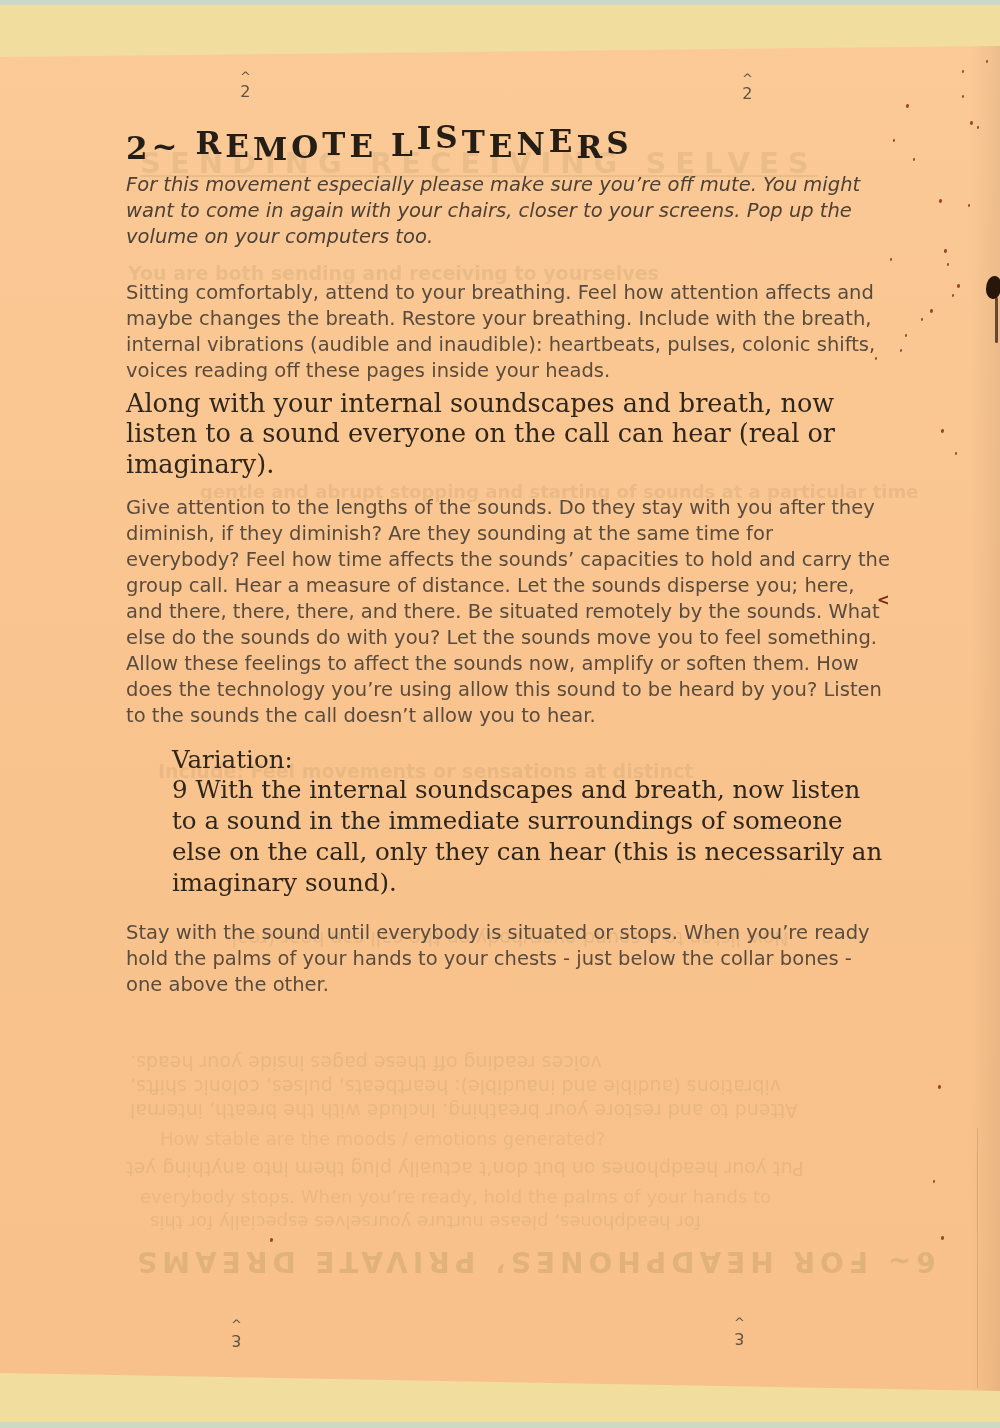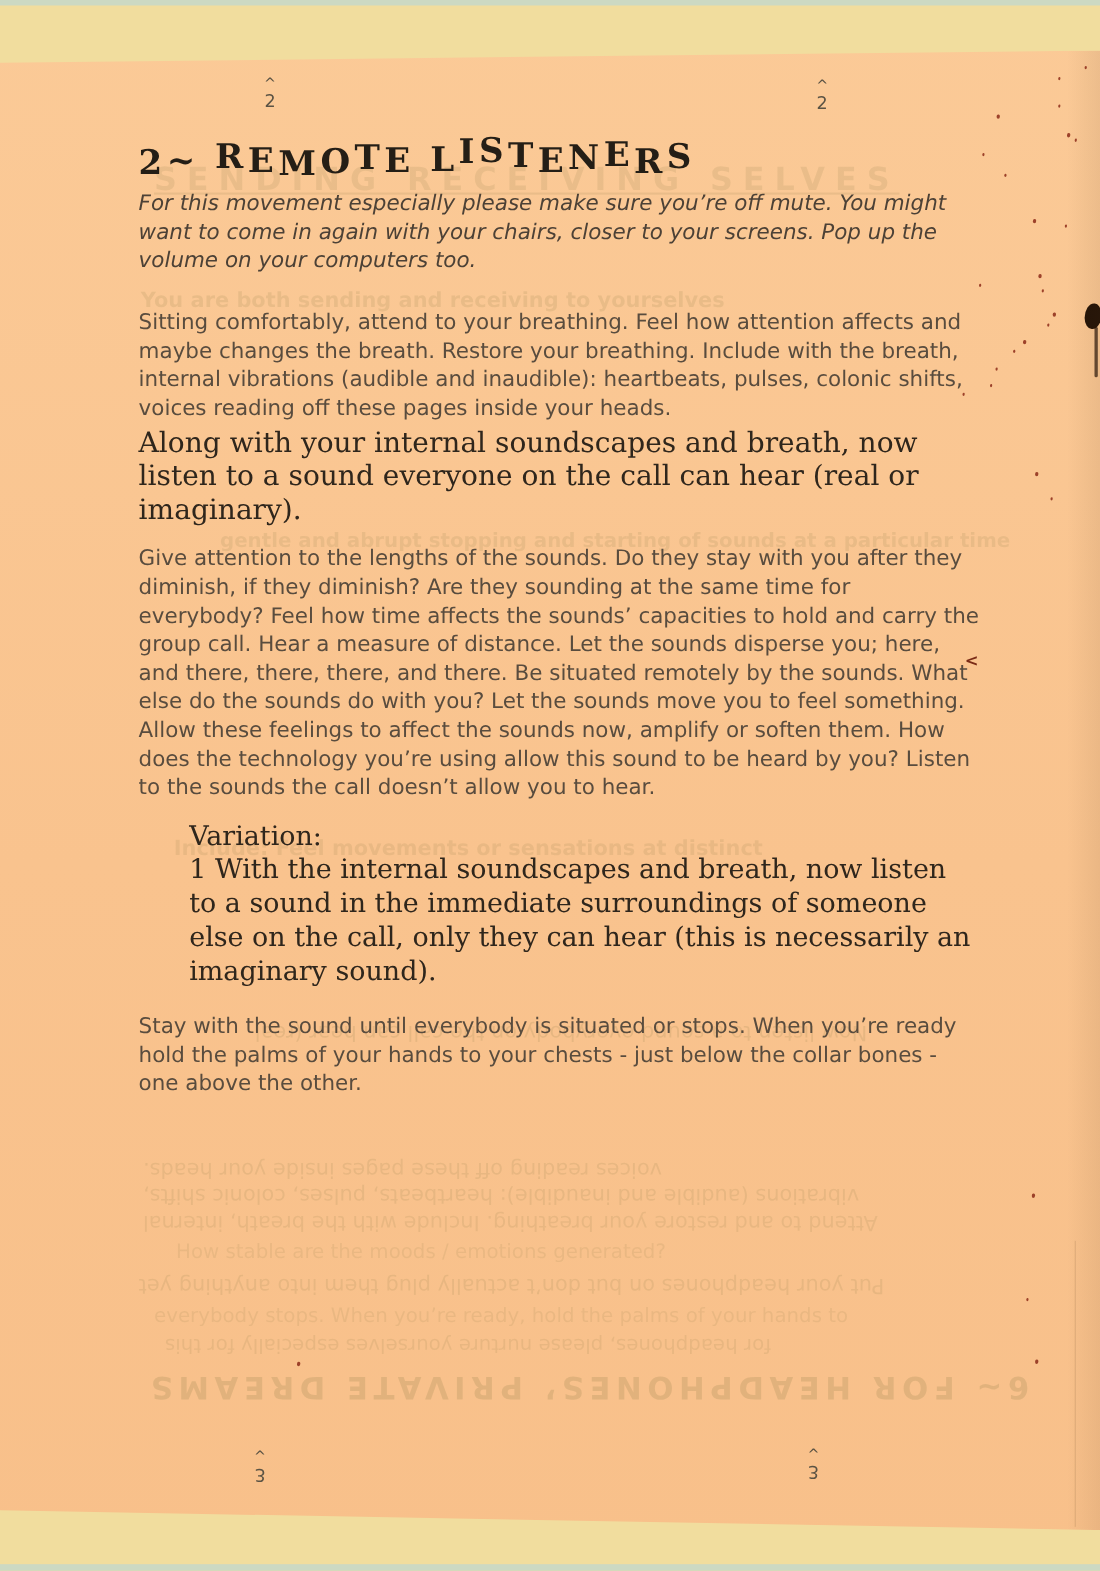--- a/index.html
+++ b/index.html
@@ -114,21 +114,21 @@
   </div>
 
   <div class="col">
     <h1 class="title"><span style="transform: translateY(5px);">2</span><span style="transform: translateY(3px);">~</span><span style="transform: translateY(0px); width: 14px;"> </span><span style="transform: translateY(0px);">R</span><span style="transform: translateY(3px);">E</span><span style="transform: translateY(6px);">M</span><span style="transform: translateY(4px);">O</span><span style="transform: translateY(1px);">T</span><span style="transform: translateY(3px);">E</span><span style="transform: translateY(0px); width: 14px;"> </span><span style="transform: translateY(2px);">L</span><span style="transform: translateY(-5px);">I</span><span style="transform: translateY(-6px);">S</span><span style="transform: translateY(-1px);">T</span><span style="transform: translateY(3px);">E</span><span style="transform: translateY(1px);">N</span><span style="transform: translateY(-2px);">E</span><span style="transform: translateY(4px);">R</span><span style="transform: translateY(0px);">S</span></h1>
     <p class="intro">For this movement especially please make sure you’re off mute. You might want to come in again with your chairs, closer to your screens. Pop up the volume on your computers too.</p>
     <p class="para">Sitting comfortably, attend to your breathing. Feel how attention affects and maybe changes the breath. Restore your breathing. Include with the breath, internal vibrations (audible and inaudible): heartbeats, pulses, colonic shifts, voices reading off these pages inside your heads.</p>
     <p class="emphasis">Along with your internal soundscapes and breath, now listen to a sound everyone on the call can hear (real or imaginary).</p>
     <p class="para para2">Give attention to the lengths of the sounds. Do they stay with you after they diminish, if they diminish? Are they sounding at the same time for everybody? Feel how time affects the sounds’ capacities to hold and carry the group call. Hear a measure of distance. Let the sounds disperse you; here, and there, there, there, and there. Be situated remotely by the sounds. What else do the sounds do with you? Let the sounds move you to feel something. Allow these feelings to affect the sounds now, amplify or soften them. How does the technology you’re using allow this sound to be heard by you? Listen to the sounds the call doesn’t allow you to hear.</p>
     <div class="variation">
       <p class="vh">Variation:</p>
-      <p class="vb">1 With the internal soundscapes and breath, now listen to a sound in the immediate surroundings of someone else on the call, only they can hear (this is necessarily an imaginary sound).</p>
+      <p class="vb">9 With the internal soundscapes and breath, now listen to a sound in the immediate surroundings of someone else on the call, only they can hear (this is necessarily an imaginary sound).</p>
     </div>
     <p class="para para3">Stay with the sound until everybody is situated or stops. When you’re ready hold the palms of your hands to your chests - just below the collar bones - one above the other.</p>
   </div>
 
   <div class="stain-blob"></div>
   <div class="stain-drip"></div>
   <div class="ink-tick">&lt;</div>
   <div class="fold-line"></div>
   <div class="edge-shade"></div>
   <div id="specks">

